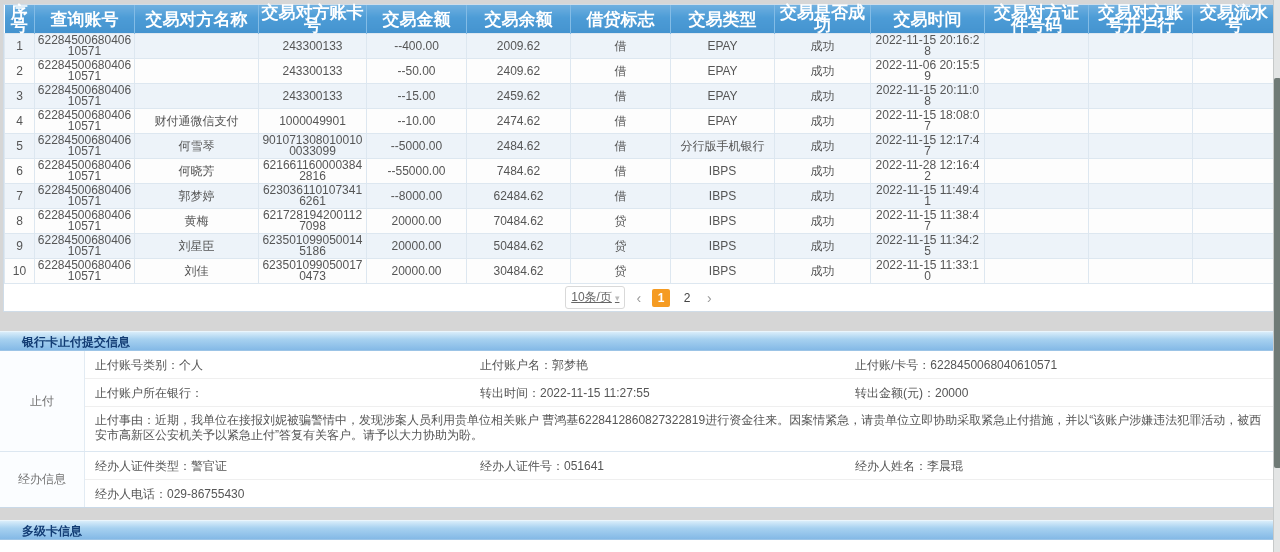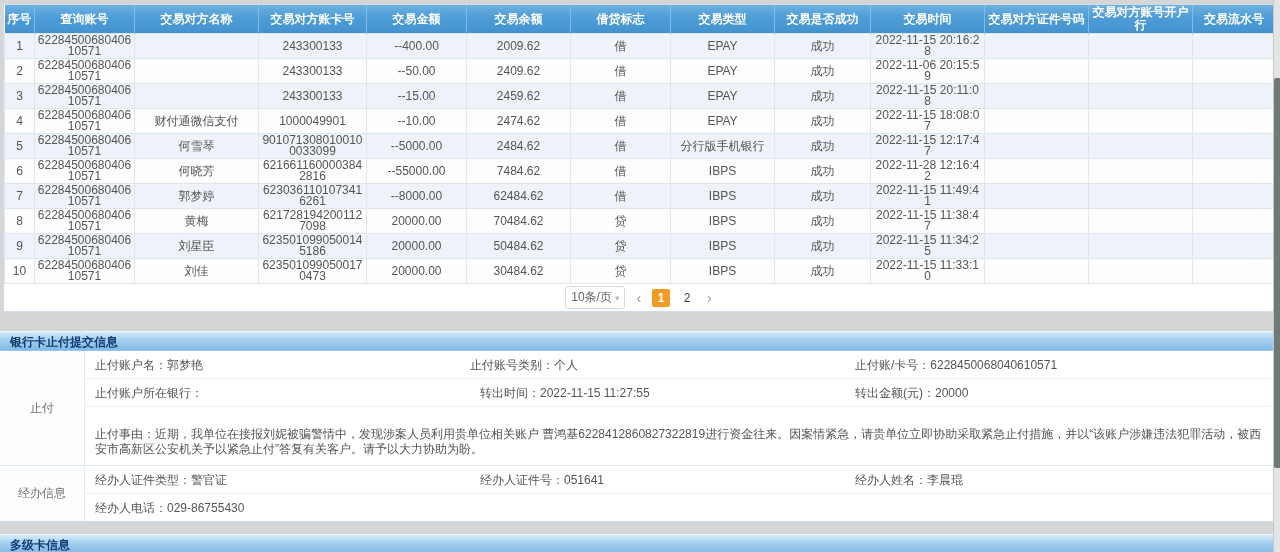--- a/index.html
+++ b/index.html
@@ -9,21 +9,21 @@
     font-family:"Liberation Sans", sans-serif;
     font-size:12px; color:#555;
     overflow:hidden; position:relative;
   }
   .panel { margin:4px 3px 0 3px; background:#fff; border:1px solid #cfdce8; }
   table { border-collapse:collapse; width:100%; table-layout:fixed; }
 
   
   .tx thead th {
     background:linear-gradient(180deg,#6fb0e0 0%,#4d9cd6 45%,#4493cf 100%);
-    color:#fff; font-weight:bold; font-size:12px; line-height:13px;
+    color:#fff; font-weight:bold; font-size:17px; line-height:13px;
     height:28px; padding:1px 2px; border-right:1px solid #83bce6;
     word-break:break-all; text-align:center;
   }
   .tx tbody td {
     height:21px; text-align:center; padding:1px 2px;
     border:1px solid #dde7f0; color:#555;
     font-size:12px; line-height:11px; word-break:break-all;
   }
   .tx tbody tr:nth-child(odd)  { background:#edf3f9; }
   .tx tbody tr:nth-child(even) { background:#fdfdfd; }
@@ -36,54 +36,54 @@
   .tx.main th:nth-child(11){width:104px;margin-left:20px;}.tx.main th:nth-child(12){width:104px;}
 
   
   .pagination {
     height:27px; display:flex; align-items:center; justify-content:center;
     gap:8px; background:#fff;
   }
   .psize {
     display:inline-flex; align-items:center; gap:3px;
     border:1px solid #d9d9d9; border-radius:3px; background:#fff;
-    padding:2px 5px; color:#666; cursor:pointer; font-size:12px;
+    padding:2px 5px; color:#666; cursor:pointer; font-size:12px;text-decoration:underline;
   }
   .psize .caret { color:#bbb; font-size:9px; }
   .pbtn { color:#999; font-size:14px; cursor:pointer; padding:0 3px; }
   .pnum {
     min-width:18px; height:18px; line-height:18px; text-align:center;
     color:#444; cursor:pointer; border-radius:2px; font-size:12px;
   }
   .pnum.active { background:#f59b22; color:#fff; font-weight:bold; }
 
   
   .section { margin-top:19px; }
   .section.second { margin-top:12px; }
   .stitle {
-    height:20px; line-height:20px; padding-left:10px;
+    height:20px; line-height:20px; padding-left:22px;
     font-weight:bold; font-size:12px; color:#123c74;
     background:linear-gradient(180deg,#d9edfa 0%,#a7d1f0 40%,#84b9e6 100%);
     border-top:1px solid #eaf5fc; border-bottom:1px solid #9cc4e6;
   }
   .sbody { background:#fff; border-bottom:1px solid #c9d9e8; }
   .group { display:flex; border-bottom:1px solid #dce7f1; }
   .group.last { border-bottom:none; }
   .glabel {
     width:85px; flex:0 0 85px; display:flex; align-items:center; justify-content:center;
     color:#737373; font-size:12px; border-right:1px solid #e2ebf3; background:#fbfdff;
   }
   .gcontent { flex:1; }
   .frow { display:flex; padding:7px 14px 6px 10px; border-top:1px solid #efefef; }
   .frow:first-child { border-top:none; }
   .fld { display:inline-block; color:#555; line-height:14px; }
   .fld.c1 { width:385px; flex:0 0 385px; }
   .fld.c2 { width:375px; flex:0 0 375px; }
   .fld.c3 { flex:1; }
-  .frow.para { display:block; line-height:15px; color:#555; padding-top:20px; padding-bottom:8px; }
+  .frow.para { display:block; line-height:15px; color:#555; padding-top:6px; padding-bottom:8px; }
 
   
   .mbody { background:#fff; padding:13px 3px 0 3px; border-bottom:1px solid #c9d9e8; }
 
   
   .scrollbar {
     position:absolute; top:0; right:0; width:7px; height:552px;
     background:#e3e5e5; border-left:1px solid #c6c9c9;
   }
   .scrollbar .thumb {
@@ -282,22 +282,22 @@
   </div>
 
   <div class="section">
     <div class="stitle">银行卡止付提交信息</div>
     <div class="sbody">
 
       <div class="group">
         <div class="glabel">止付</div>
         <div class="gcontent">
           <div class="frow">
+            <span class="fld c1">止付账号类别：个人</span>
             <span class="fld c2">止付账户名：郭梦艳</span>
-            <span class="fld c1">止付账号类别：个人</span>
             <span class="fld c3">止付账/卡号：6228450068040610571</span>
           </div>
           <div class="frow">
             <span class="fld c1">止付账户所在银行：</span>
             <span class="fld c2">转出时间：2022-11-15 11:27:55</span>
             <span class="fld c3">转出金额(元)：20000</span>
           </div>
           <div class="frow para">止付事由：近期，我单位在接报刘妮被骗警情中，发现涉案人员利用贵单位相关账户 曹鸿基6228412860827322819进行资金往来。因案情紧急，请贵单位立即协助采取紧急止付措施，并以“该账户涉嫌违法犯罪活动，被西安市高新区公安机关予以紧急止付”答复有关客户。请予以大力协助为盼。</div>
         </div>
       </div>

